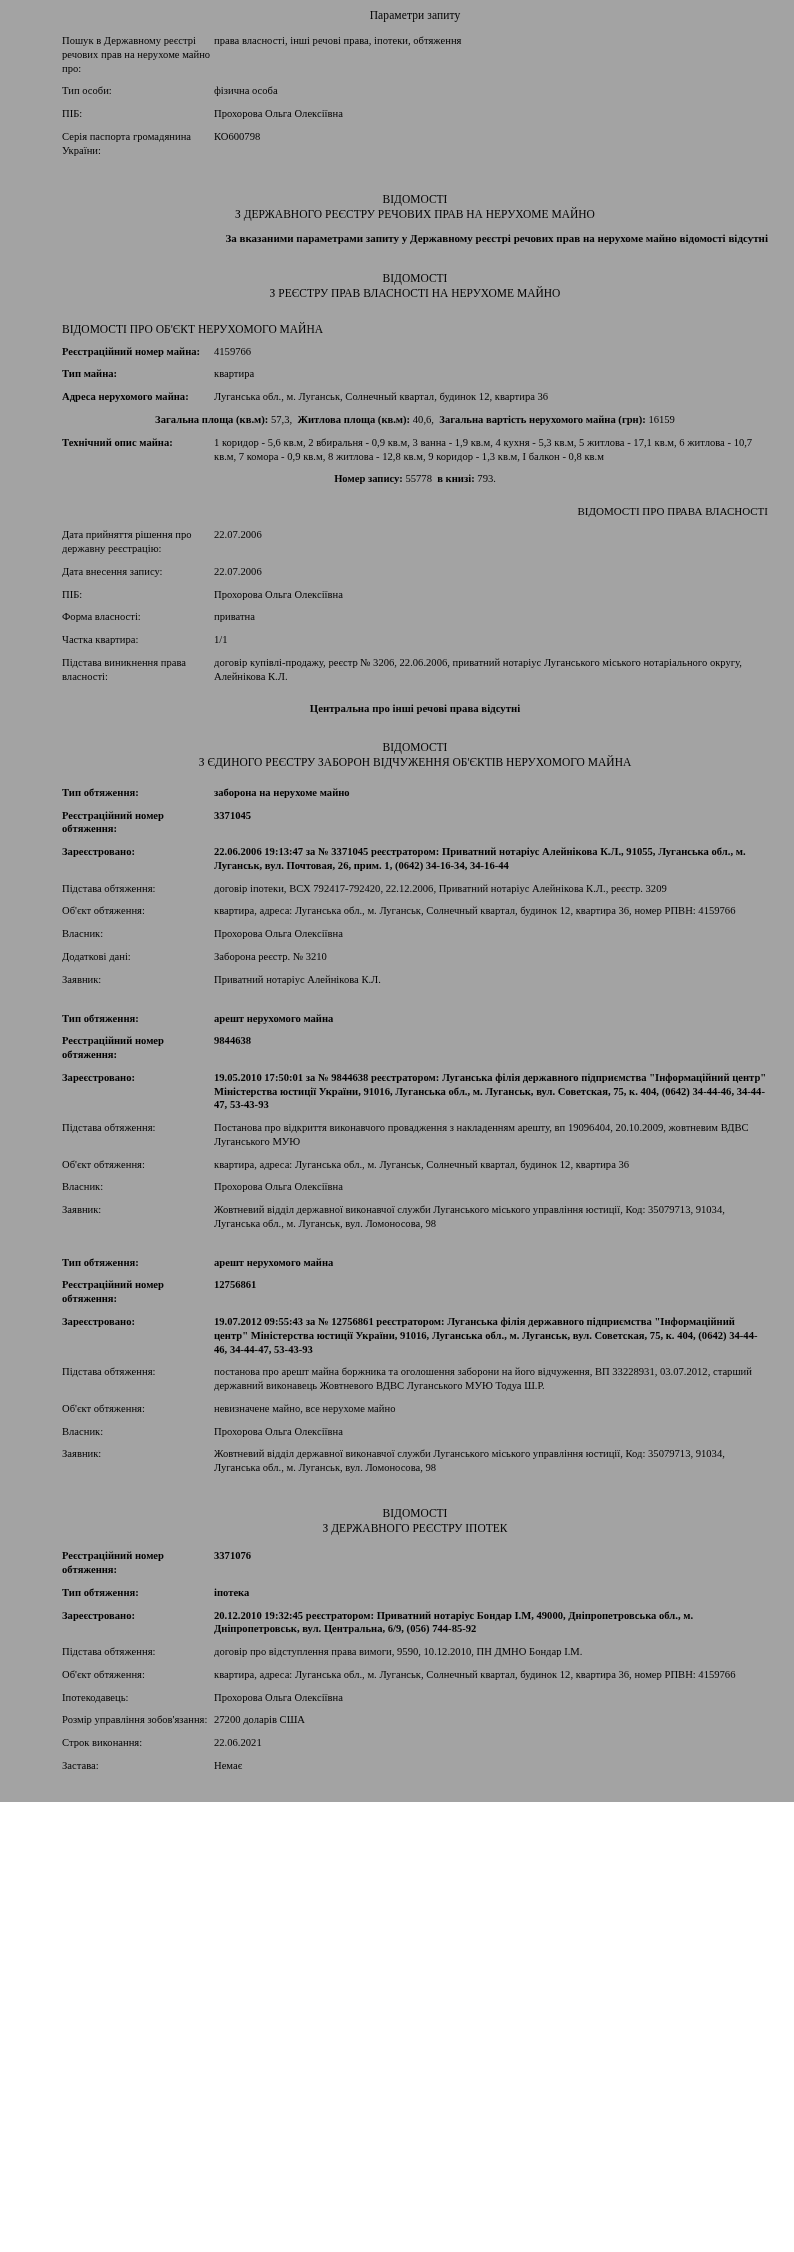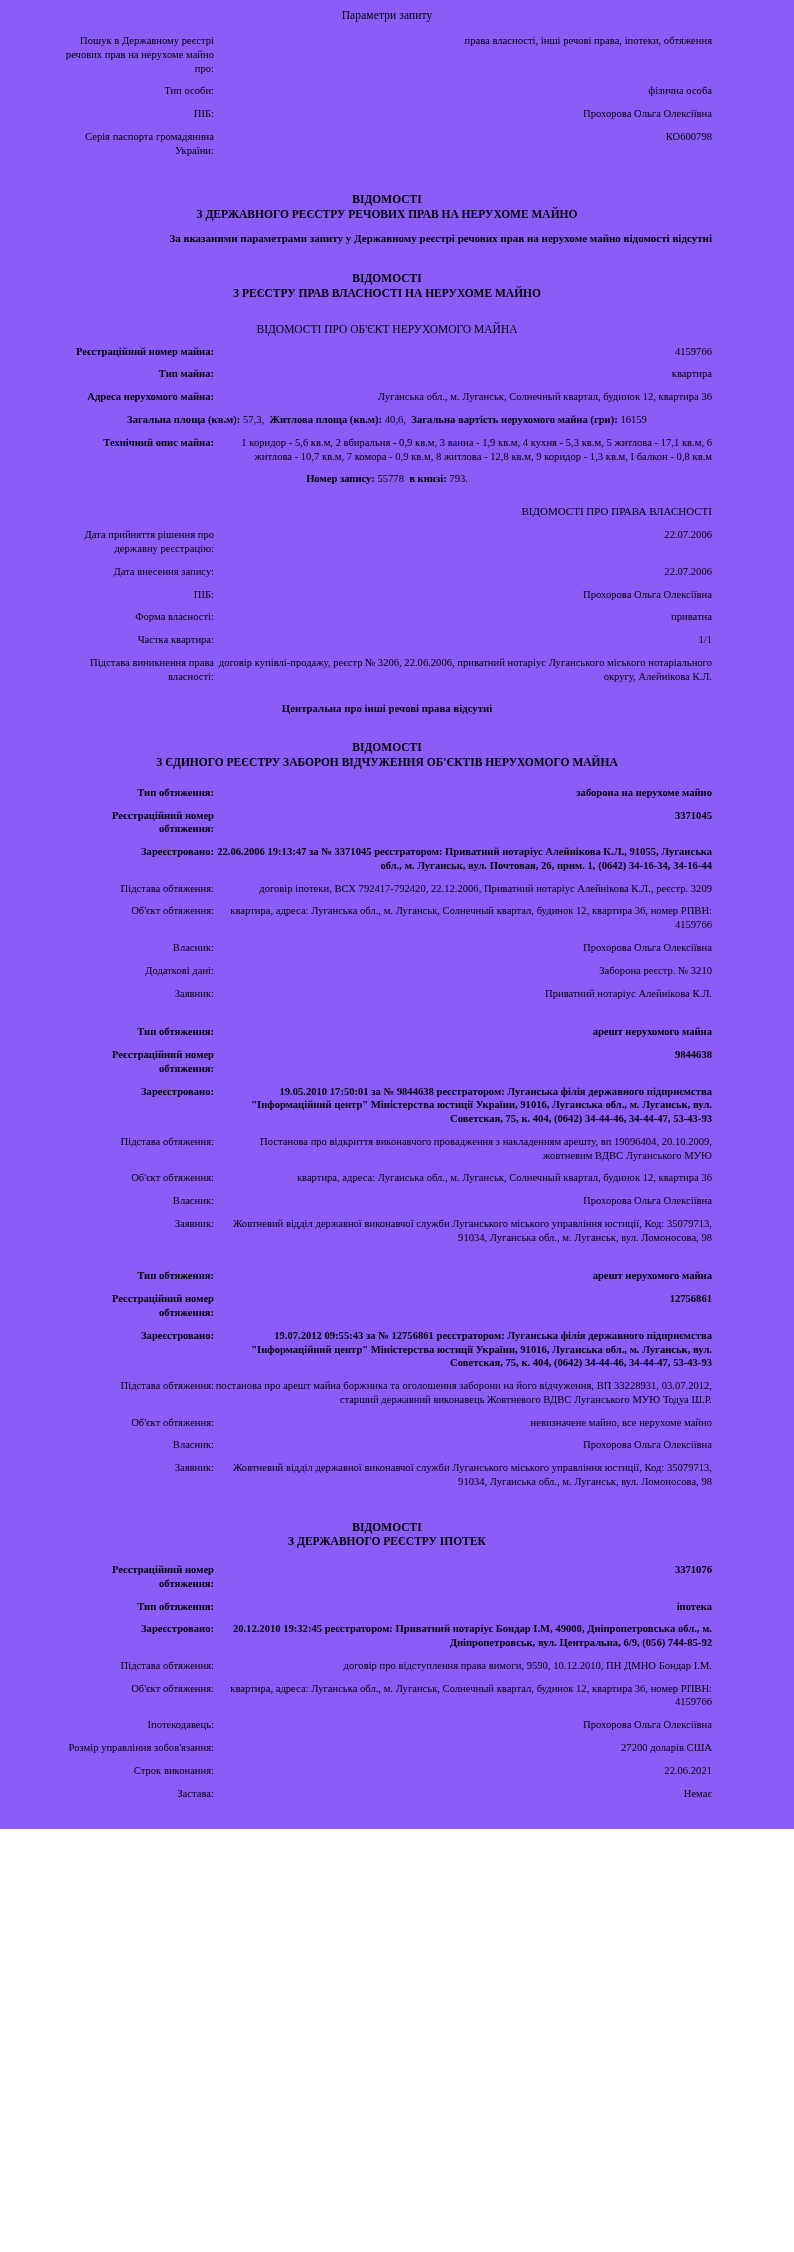--- a/index.html
+++ b/index.html
@@ -9,64 +9,63 @@
     background: #ffffff;
   }
   body {
     font-family: "Liberation Serif", "DejaVu Serif", serif;
     color: #000000;
     width: 794px;
   }
   .page {
     width: 794px;
     box-sizing: border-box;
-    padding: 4px 82px 20px 62px;
-    background: #8b5cf6;
+    padding: 4px 26px 20px 62px;
+    background: #a3a3a3;
   }
   .doc-title {
     text-align: center;
     font-size: 11.5px;
     font-weight: normal;
     margin: 5px 0 13px 0;
     letter-spacing: 0.1px;
   }
   .section-heading {
     text-align: center;
     font-size: 11.5px;
-    font-weight: bold;
+    font-weight: normal;
     line-height: 1.28;
     margin: 26px 0 0 0;
   }
   .section-heading.tight {
     margin-top: 22px;
   }
   .section-sub {
     text-align: right;
     font-size: 11px;
     font-weight: bold;
     line-height: 1.3;
     margin: 9px 0 0 0;
   }
   .object-heading {
-    text-align: center;
+    text-align: left;
     font-size: 11.5px;
     font-weight: normal;
     margin: 22px 0 10px 0;
   }
   .rights-heading {
     text-align: right;
     font-size: 11px;
     font-weight: normal;
     margin: 19px 0 11px 0;
   }
   table.kv {
     width: 100%;
     border-collapse: collapse;
     table-layout: fixed;
-    text-align: right;
   }
   table.kv td {
     vertical-align: top;
     padding: 0 0 9px 0;
     font-size: 10.6px;
     line-height: 1.30;
   }
   td.k {
     width: 152px;
     padding-right: 8px;

